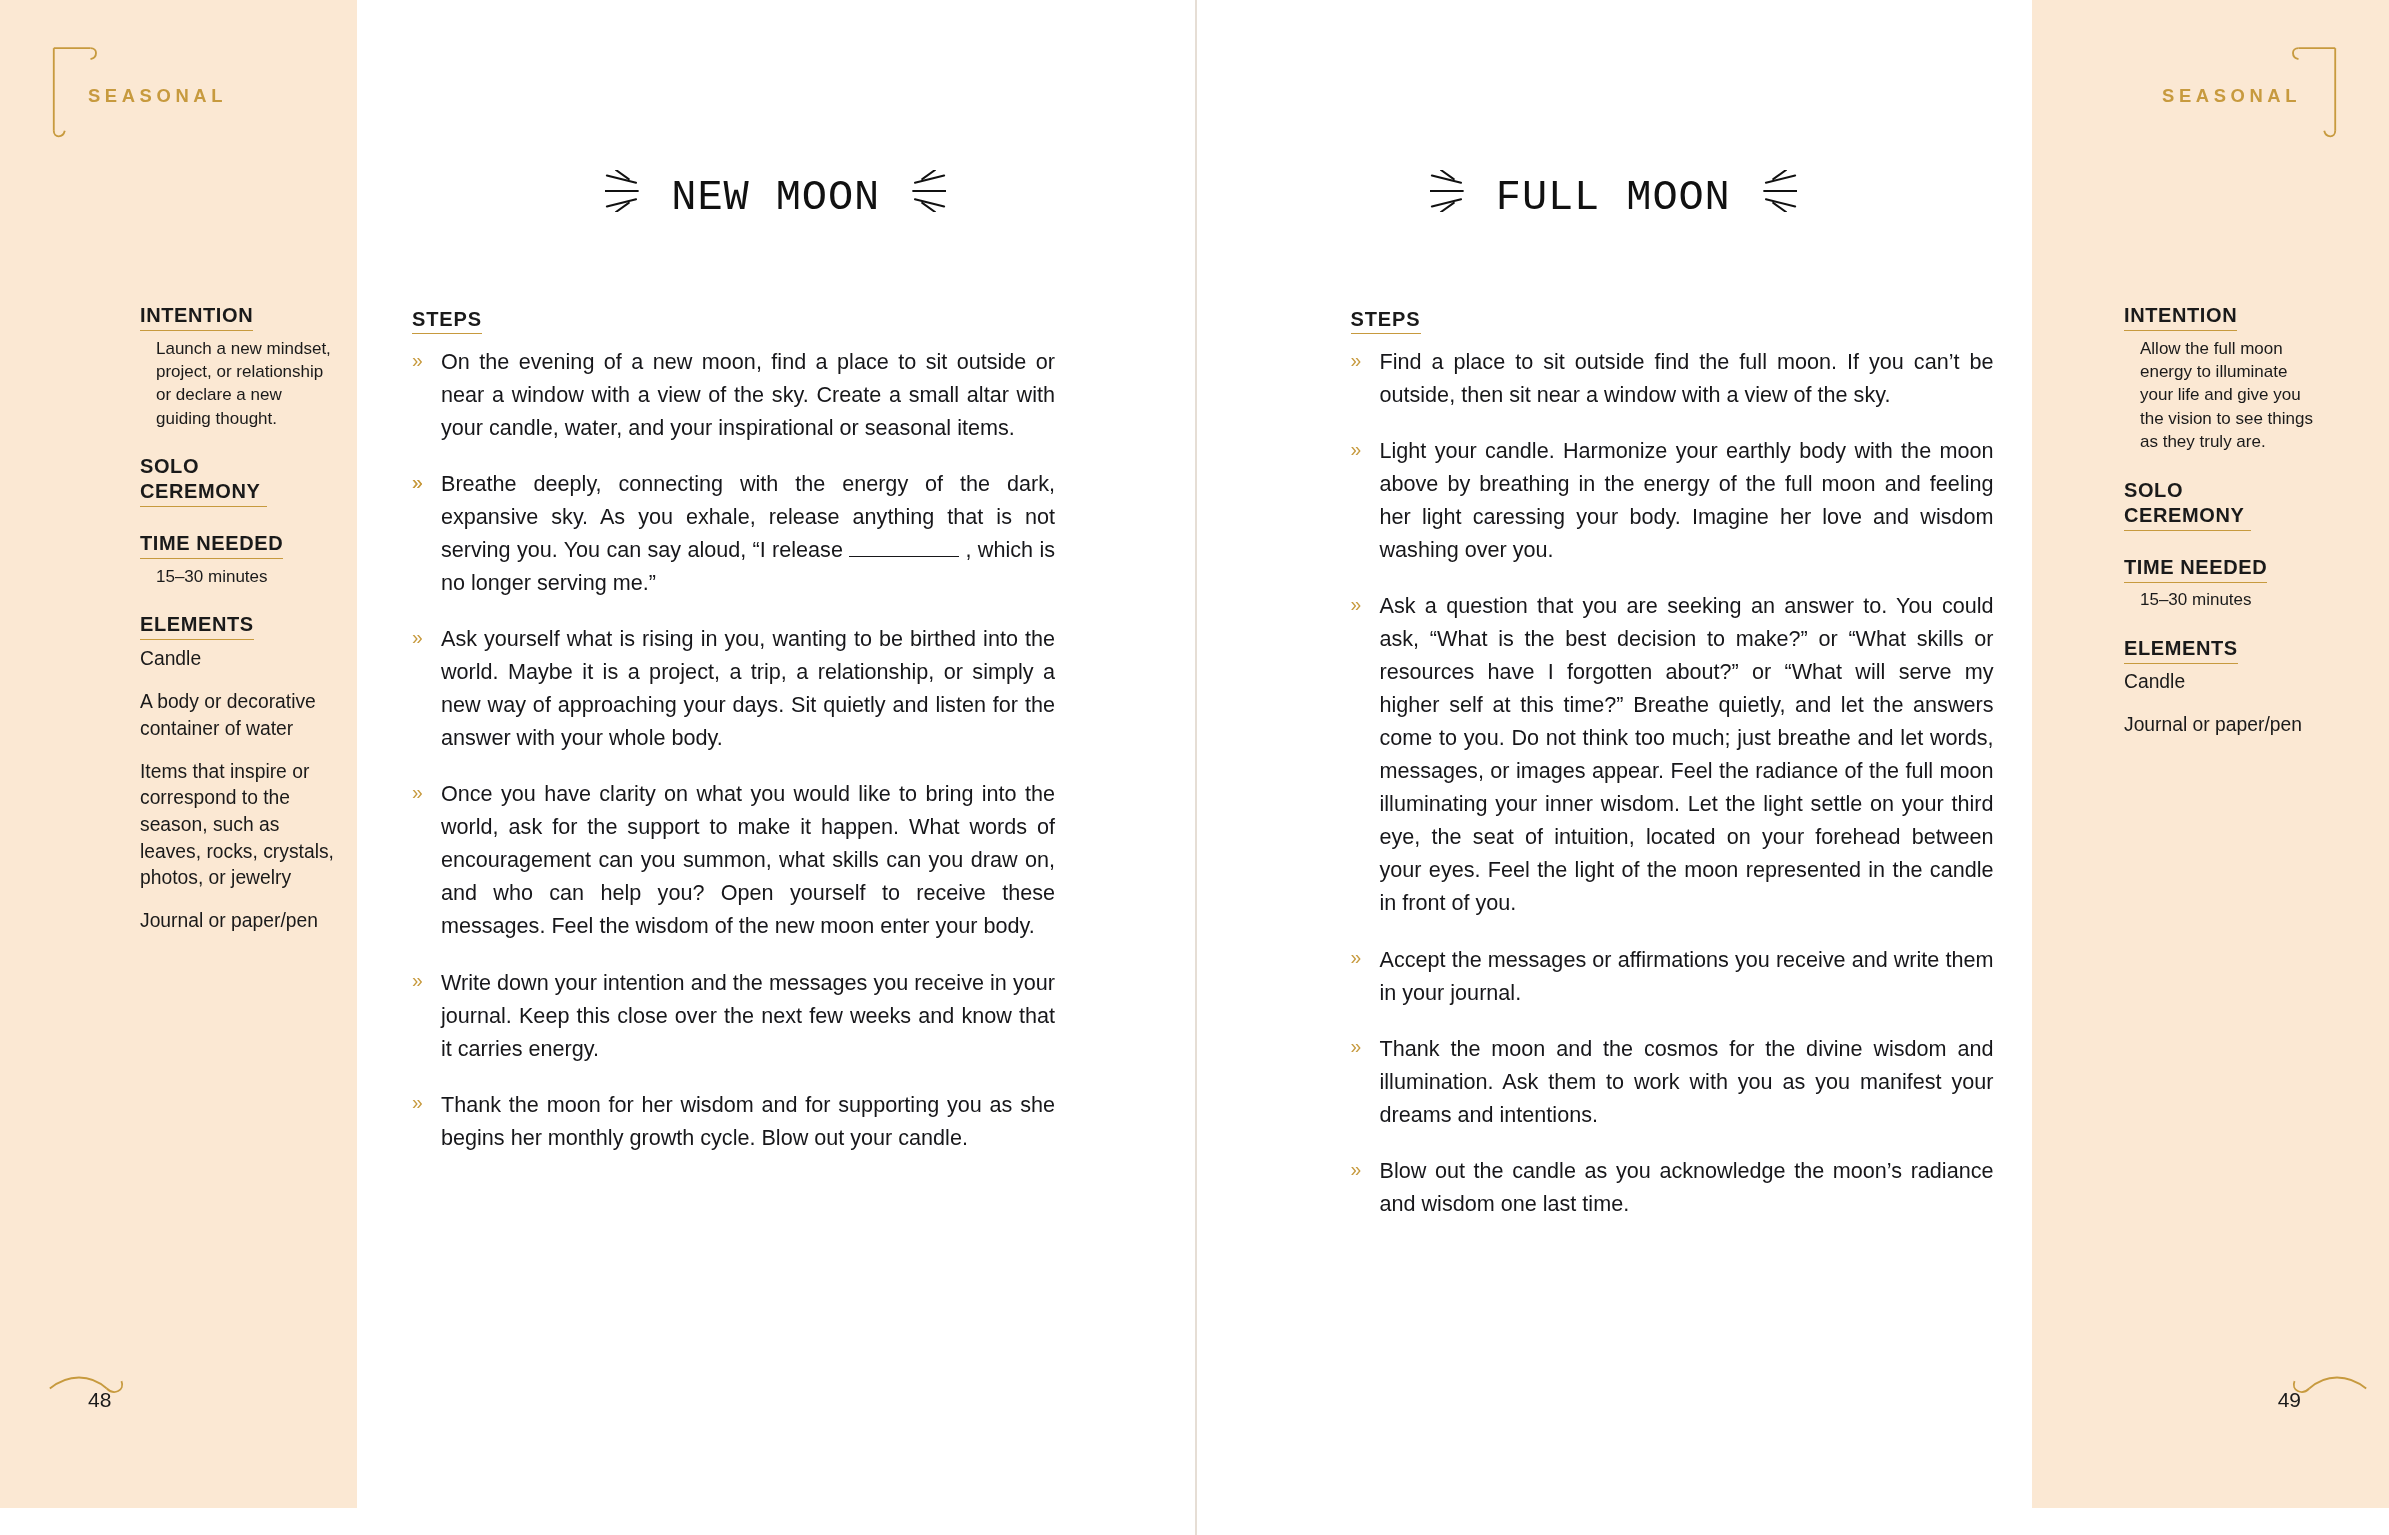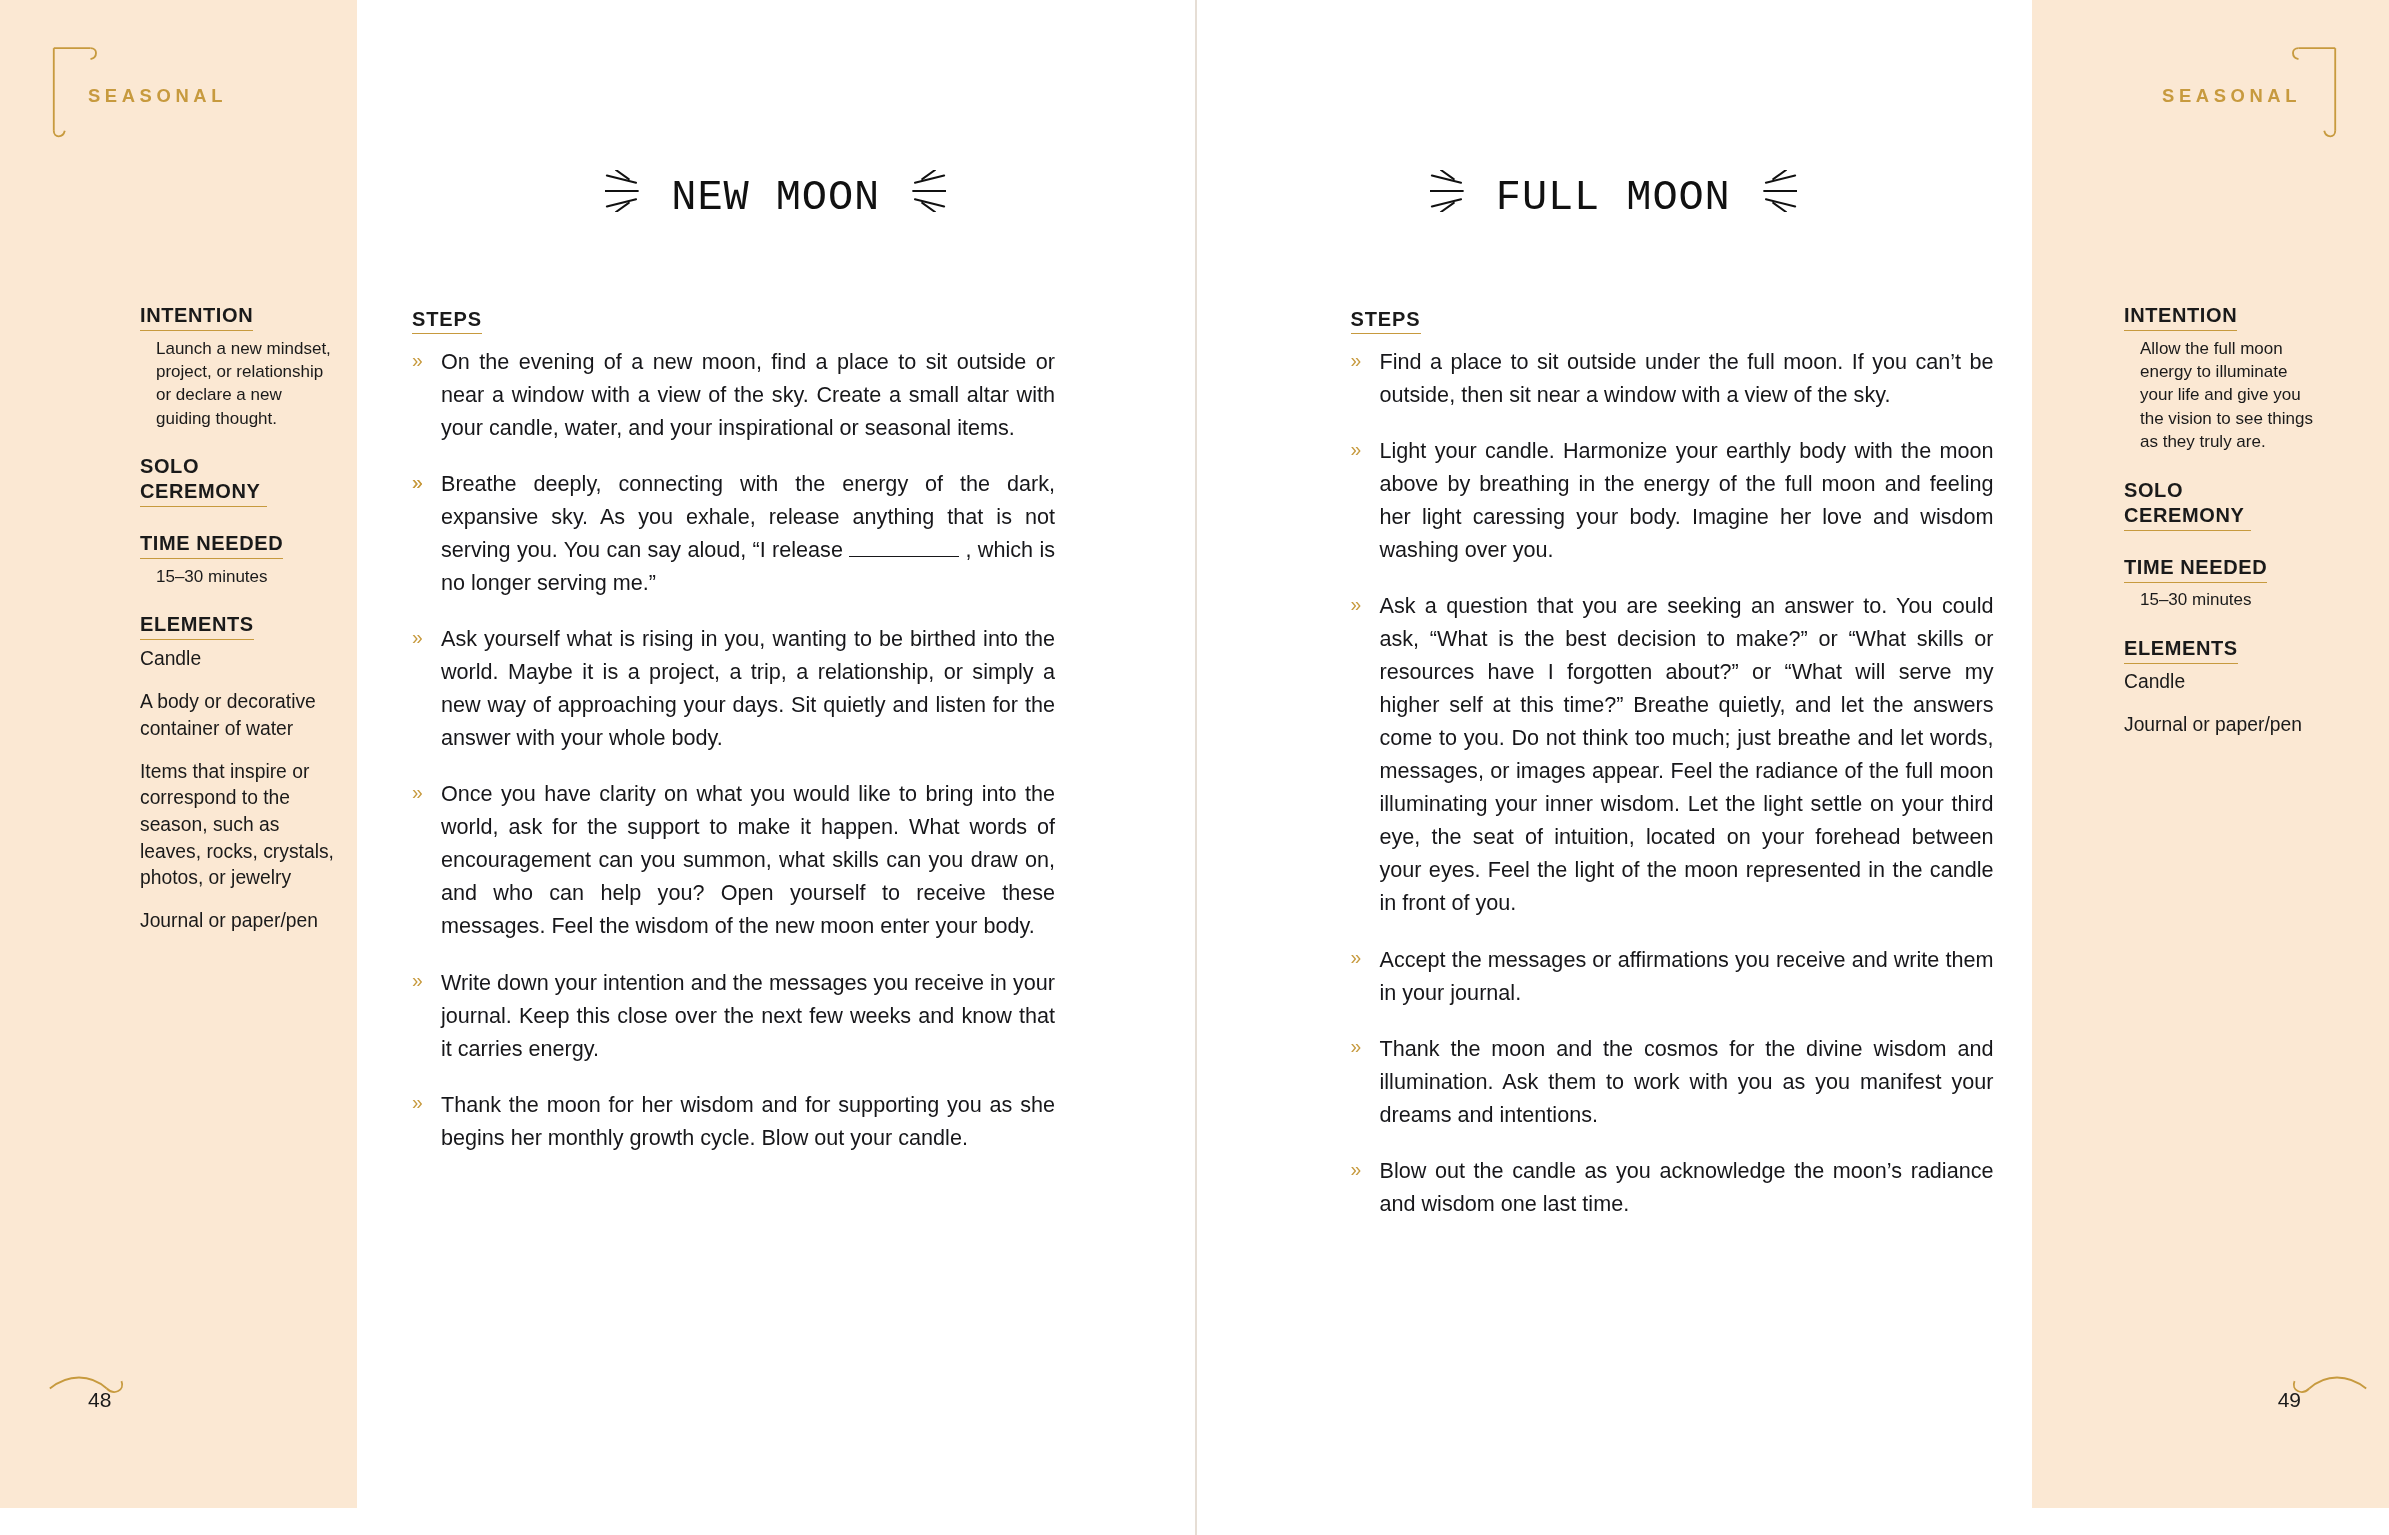--- a/index.html
+++ b/index.html
@@ -318,21 +318,21 @@
             </g>
           </svg>
         </span>
       </div>
 
       <div class="steps-label steps-right">STEPS</div>
 
       <div class="steps steps-body-right">
         <div class="step">
           <span class="marker">»</span>
-          <span>Find a place to sit outside under the full moon. If you can’t be outside, then sit near a window with a view of the sky.</span>
+          <span>Find a place to sit outside find the full moon. If you can’t be outside, then sit near a window with a view of the sky.</span>
         </div>
         <div class="step">
           <span class="marker">»</span>
           <span>Light your candle. Harmonize your earthly body with the moon above by breathing in the energy of the full moon and feeling her light caressing your body. Imagine her love and wisdom washing over you.</span>
         </div>
         <div class="step">
           <span class="marker">»</span>
           <span>Ask a question that you are seeking an answer to. You could ask, “What is the best decision to make?” or “What skills or resources have I forgotten about?” or “What will serve my higher self at this time?” Breathe quietly, and let the answers come to you. Do not think too much; just breathe and let words, messages, or images appear. Feel the radiance of the full moon illuminating your inner wisdom. Let the light settle on your third eye, the seat of intuition, located on your forehead between your eyes. Feel the light of the moon represented in the candle in front of you.</span>
         </div>
         <div class="step">

